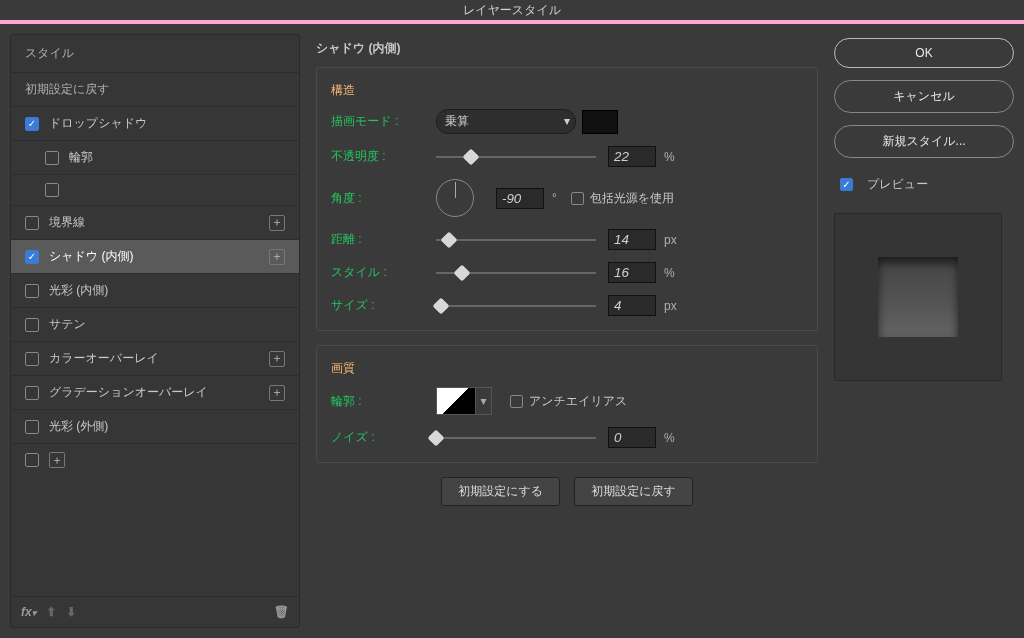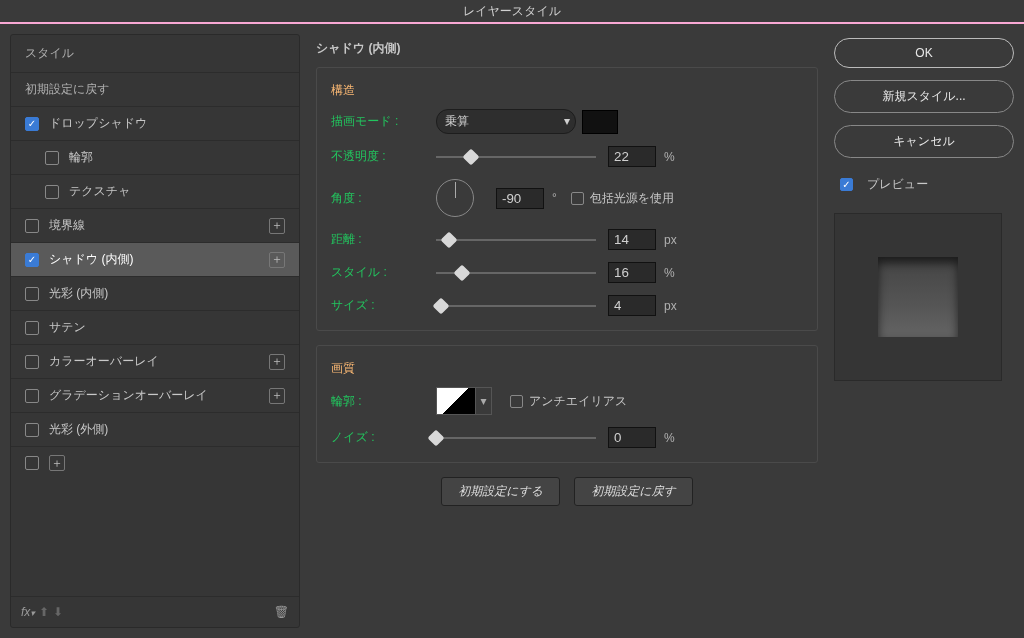--- a/index.html
+++ b/index.html
@@ -1,60 +1,60 @@
 <!DOCTYPE html>
 <html><head>
 <meta charset="utf-8">
 <style>
 * { box-sizing: border-box; margin: 0; padding: 0; font-family: "Hiragino Kaku Gothic Pro", "Meiryo", sans-serif; }
 body { background: #3a3a3a; color: #c8c8c8; font-size: 12px; }
 
 .window { width: 1024px; height: 638px; background: #3a3a3a; display: flex; flex-direction: column; }
-.titlebar { height: 24px; display:flex; align-items:center; justify-content:center; background:#3a3a3a; color:#d0d0d0; font-size:12px; border-bottom:2px solid #f9a8d4;}
+.titlebar { height: 24px; display:flex; align-items:center; justify-content:center; background:#3a3a3a; color:#d0d0d0; font-size:12px; border-bottom:4px solid #f9a8d4;}
 .content { flex:1; display:flex; gap:0; padding:10px; }
 
 .sidebar { width:290px; background:#363636; border:1px solid #2a2a2a; border-radius:3px; display:flex; flex-direction:column; }
 .sidebar-header { padding:10px 14px; color:#b0b0b0; }
 .effects-label { padding:8px 14px; color:#b0b0b0; border-top:1px solid #2c2c2c; }
 .style-list { flex:1; overflow:auto; }
 .style-item { display:flex; align-items:center; padding:8px 14px; border-top:1px solid #2c2c2c; cursor:pointer; }
 .style-item.selected { background:#5a5a5a; color:#fff; }
 .style-item.ind1 { padding-left:34px; }
 .style-item .cb { width:14px; height:14px; border:1px solid #888; border-radius:2px; margin-right:10px; display:flex; align-items:center; justify-content:center; font-size:10px; color:#fff;}
 .style-item .cb.checked { background:#3a7bd5; border-color:#3a7bd5;}
 .style-item .lbl { flex:1; }
 .style-item .plus { width:16px; height:16px; border:1px solid #777; border-radius:2px; display:flex; align-items:center; justify-content:center; font-size:12px; color:#bbb;}
-.sidebar-footer { display:flex; align-items:flex-start; padding:8px 10px; border-top:1px solid #2c2c2c; gap:4px;}
+.sidebar-footer { display:flex; align-items:flex-start; padding:8px 10px; border-top:1px solid #2c2c2c; gap:10px;font-weight:bold;}
 .sidebar-footer .fx { font-style:italic; color:#999;}
 .sidebar-footer .arrow { color:#666; }
 .sidebar-footer .spacer { flex:1;}
 .sidebar-footer .trash{ color:#999;}
 
 .main { flex:1; padding:0 16px; }
 .main-title{ padding:6px 0 10px 0; font-weight:600;}
 .group { border:1px solid #4a4a4a; border-radius:3px; padding:14px; margin-bottom:14px;}
 .group-title { color:#fdba74; margin-bottom:10px;}
 .row { display:flex; align-items:center; margin-bottom:12px; }
 .row .label { width:105px; text-align:left; padding-right:10px; color:#22c55e; }
 .select { background:#2e2e2e; border:1px solid #1d1d1d; color:#d0d0d0; padding:3px 20px 3px 8px; width:140px; position:relative; border-radius:12px;}
 .select .caret { position:absolute; right:5px; top:4px;}
 .swatch { width:36px; height:24px; background:#111; margin-left:6px; border:1px solid #000;}
 .slider-wrap { width:160px; height:16px; position:relative; }
 .slider-track { position:absolute; top:7px; left:0; right:0; height:2px; background:#666;}
 .slider-thumb { position:absolute; top:2px; width:12px; height:12px; background:#d8d8d8; border-radius:2px; transform:rotate(45deg); margin-left:-6px;}
-.num-input { width:48px; background:#2a2a2a; border:1px solid #111; color:#d0d0d0; padding:2px 5px; margin-left:12px; text-align:left;}
+.num-input { width:48px; background:#2a2a2a; border:1px solid #111; color:#d0d0d0; padding:2px 5px; margin-left:12px; text-align:left;font-style:italic;}
 .unit { margin-left:8px; color:#b0b0b0;}
 .angle-knob { width:38px; height:38px; border:1px solid #888; border-radius:50%; position:relative; margin-right:10px;}
 .angle-knob .needle { position:absolute; width:1px; height:16px; background:#aaa; left:50%; top:2px; transform-origin:bottom center;}
 .inline-cb { width:13px; height:13px; border:1px solid #888; border-radius:2px; margin-right:6px; display:inline-flex; align-items:center; justify-content:center; font-size:10px; color:#fff;}
 .inline-cb.checked{ background:#3a7bd5; border-color:#3a7bd5;}
 .contour-swatch { width:40px; height:28px; background:linear-gradient(135deg,#fff 0%,#fff 49%,#000 50%,#000 100%); border:1px solid #555; }
 .caret-btn{ width:16px; height:28px; border:1px solid #555; border-left:none; display:flex; align-items:center; justify-content:center; color:#aaa;}
 .btn { background:#444; border:1px solid #222; color:#ddd; padding:5px 16px; border-radius:3px; cursor:pointer;}
-.btn-row { display:flex; gap:14px; justify-content:center; margin-top:4px;font-style:italic;}
+.btn-row { display:flex; gap:14px; justify-content:center; margin-top:4px;}
 
 .rightcol { width:180px; display:flex; flex-direction:column; gap:12px; padding-top:4px;}
 .rbtn { border:1px solid #888; border-radius:18px; padding:7px 0; text-align:center; cursor:pointer; color:#e8e8e8; background:transparent;}
 .rbtn.primary { border-color:#bbb;}
 .preview-check { display:flex; align-items:center; gap:8px; margin-top:6px; padding-left:6px;}
 .preview-box { margin-top:8px; width:168px; height:168px; background:#353535; border:1px solid #2a2a2a; display:flex; align-items:center; justify-content:center;}
 .preview-inner { width:80px; height:80px; background:linear-gradient(#444,#555 60%,#606060 90%); box-shadow: inset 0 6px 10px rgba(0,0,0,.6);}
 </style>
 </head>
 <body>
@@ -70,21 +70,20 @@
           <div class="style-item">
             <span class="cb checked">✓</span>
             <span class="lbl">ドロップシャドウ</span>
           </div>
           <div class="style-item ind1">
             <span class="cb"></span>
             <span class="lbl">輪郭</span>
           </div>
           <div class="style-item ind1">
             <span class="cb"></span>
-            <span class="lbl">テクスチャ</span>
           </div>
           <div class="style-item">
             <span class="cb"></span>
             <span class="lbl">境界線</span>
             <span class="plus">＋</span>
           </div>
           <div class="style-item selected">
             <span class="cb checked">✓</span>
             <span class="lbl">シャドウ (内側)</span>
             <span class="plus">＋</span>
@@ -216,22 +215,22 @@
       </div>
 
       <div class="btn-row">
         <div class="btn">初期設定にする</div>
         <div class="btn">初期設定に戻す</div>
       </div>
     </div>
 
     <div class="rightcol">
       <div class="rbtn primary">OK</div>
+      <div class="rbtn">キャンセル</div>
       <div class="rbtn">新規スタイル...</div>
-      <div class="rbtn">キャンセル</div>
       <div class="preview-check">
         <span class="inline-cb checked">✓</span>
         <span>プレビュー</span>
       </div>
       <div class="preview-box">
         <div class="preview-inner"></div>
       </div>
     </div>
 
   </div>

